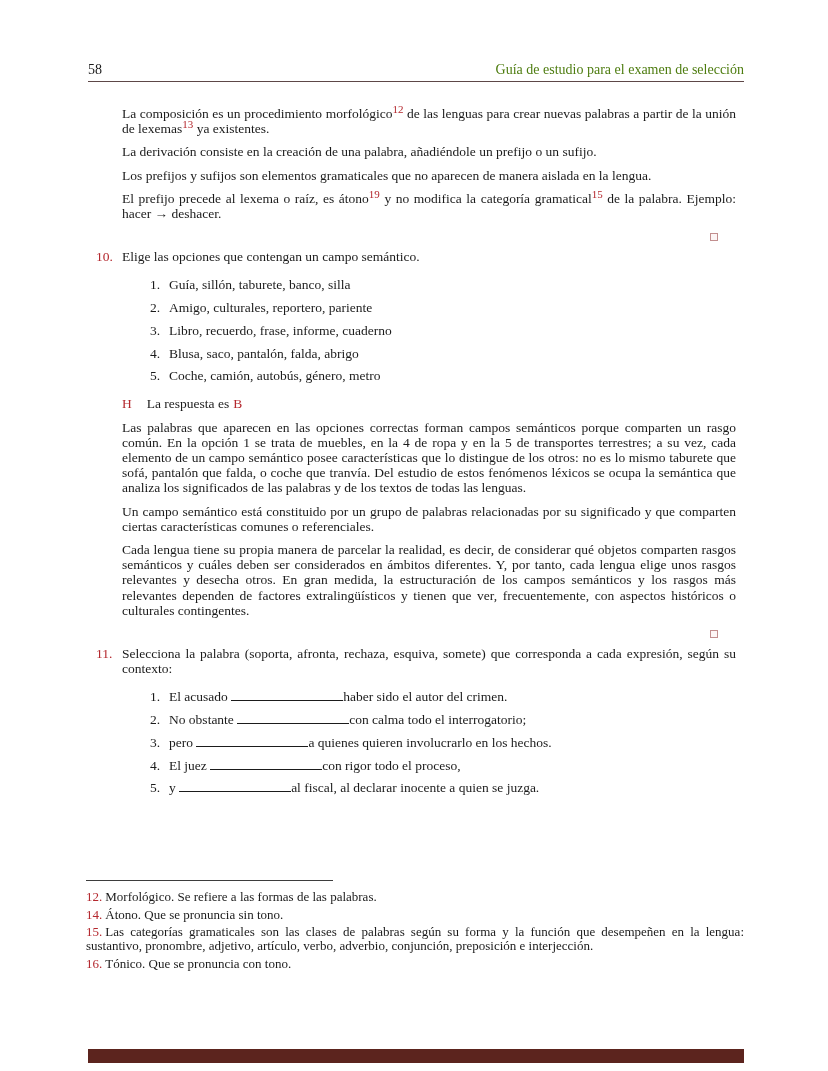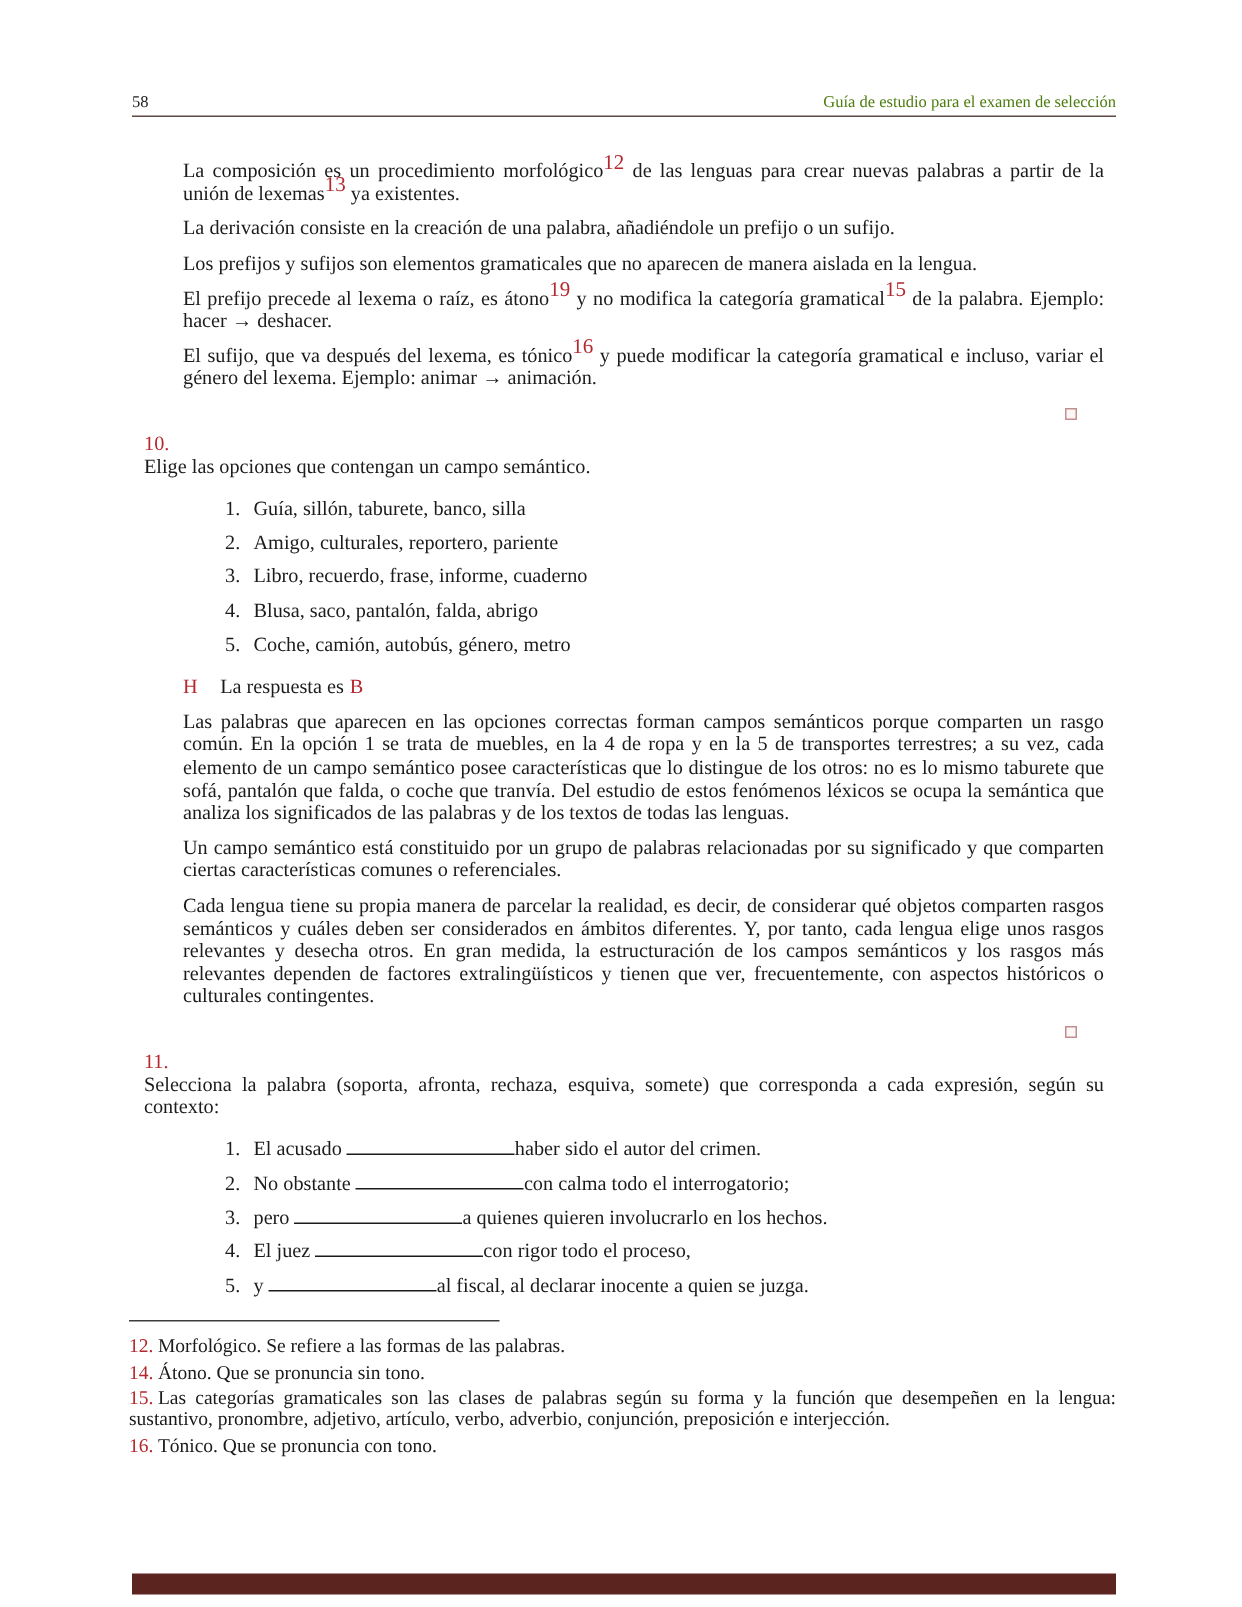--- a/index.html
+++ b/index.html
@@ -5,39 +5,39 @@
   * { margin:0; padding:0; box-sizing:border-box; }
   html,body { background:#ffffff; }
   body {
     width:828px; height:1071px; position:relative; overflow:hidden;
     font-family:"Liberation Serif", serif; color:#1b1b1b;
   }
   .page-header {
     position:absolute; top:62px; left:88px; width:656px;
     display:flex; justify-content:space-between; align-items:flex-end;
     border-bottom:1.5px solid #5d4747; padding-bottom:3px;
-    font-size:11px;
+    font-size:14px;
   }
   .page-number { color:#1b1b1b; }
   .header-title { color:#4d7c0f; }
 
   .content {
     position:absolute; top:106px; left:122px; width:614px;
     font-size:13.5px; line-height:15.2px;
   }
   p.body { text-align:justify; margin-bottom:8px; }
-  sup.fnref { color:#b4282e; font-size:14px; vertical-align:super; line-height:0; }
+  sup.fnref { color:#b4282e; font-size:11px; vertical-align:super; line-height:0; }
 
   .end-marker-row { text-align:right; padding-right:18px; margin:3px 0 10px 0; height:10px; }
   .end-marker {
     display:inline-block; width:8px; height:8px;
     border:1.3px solid #c28f8f; background:#fdf6f6;
   }
 
-  .question { display:flex; margin-left:-26px; margin-top:5px; margin-bottom:13px;flex-direction:column; }
+  .question { display:flex; margin-left:-26px; margin-top:5px; margin-bottom:13px; }
   .qnum { width:26px; flex-shrink:0; color:#b4282e; }
   .qtext { text-align:justify; }
 
   .options { margin-left:28px; margin-bottom:9px; margin-top:2px; }
   .option-row, .fill-row { display:flex; margin-bottom:7.5px; }
   .onum { width:19px; flex-shrink:0; }
 
   .answer-line { display:flex; margin:13px 0 8px 0; }
   .answer-marker { color:#b4282e; margin-right:15px; }
   .answer-letter { color:#b4282e; }
@@ -72,21 +72,20 @@
 <div class="content">
 
   <p class="body"><span>La composición es un procedimiento morfológico</span><sup class="fnref">12</sup><span> de las lenguas para crear nuevas palabras a partir de la unión de lexemas</span><sup class="fnref">13</sup><span> ya existentes.</span></p>
 
   <p class="body">La derivación consiste en la creación de una palabra, añadiéndole un prefijo o un sufijo.</p>
 
   <p class="body">Los prefijos y sufijos son elementos gramaticales que no aparecen de manera aislada en la lengua.</p>
 
   <p class="body"><span>El prefijo precede al lexema o raíz, es átono</span><sup class="fnref">19</sup><span> y no modifica la categoría gramatical</span><sup class="fnref">15</sup><span> de la palabra. Ejemplo: hacer → deshacer.</span></p>
 
-  <p class="body"><span>El sufijo, que va después del lexema, es tónico</span><sup class="fnref">16</sup><span> y puede modificar la categoría gramatical e incluso, variar el género del lexema. Ejemplo: animar → animación.</span></p>
 
   <div class="end-marker-row">
     <span class="end-marker"></span>
   </div>
 
   <div class="question">
     <span class="qnum">10.</span>
     <span class="qtext">Elige las opciones que contengan un campo semántico.</span>
   </div>
 

